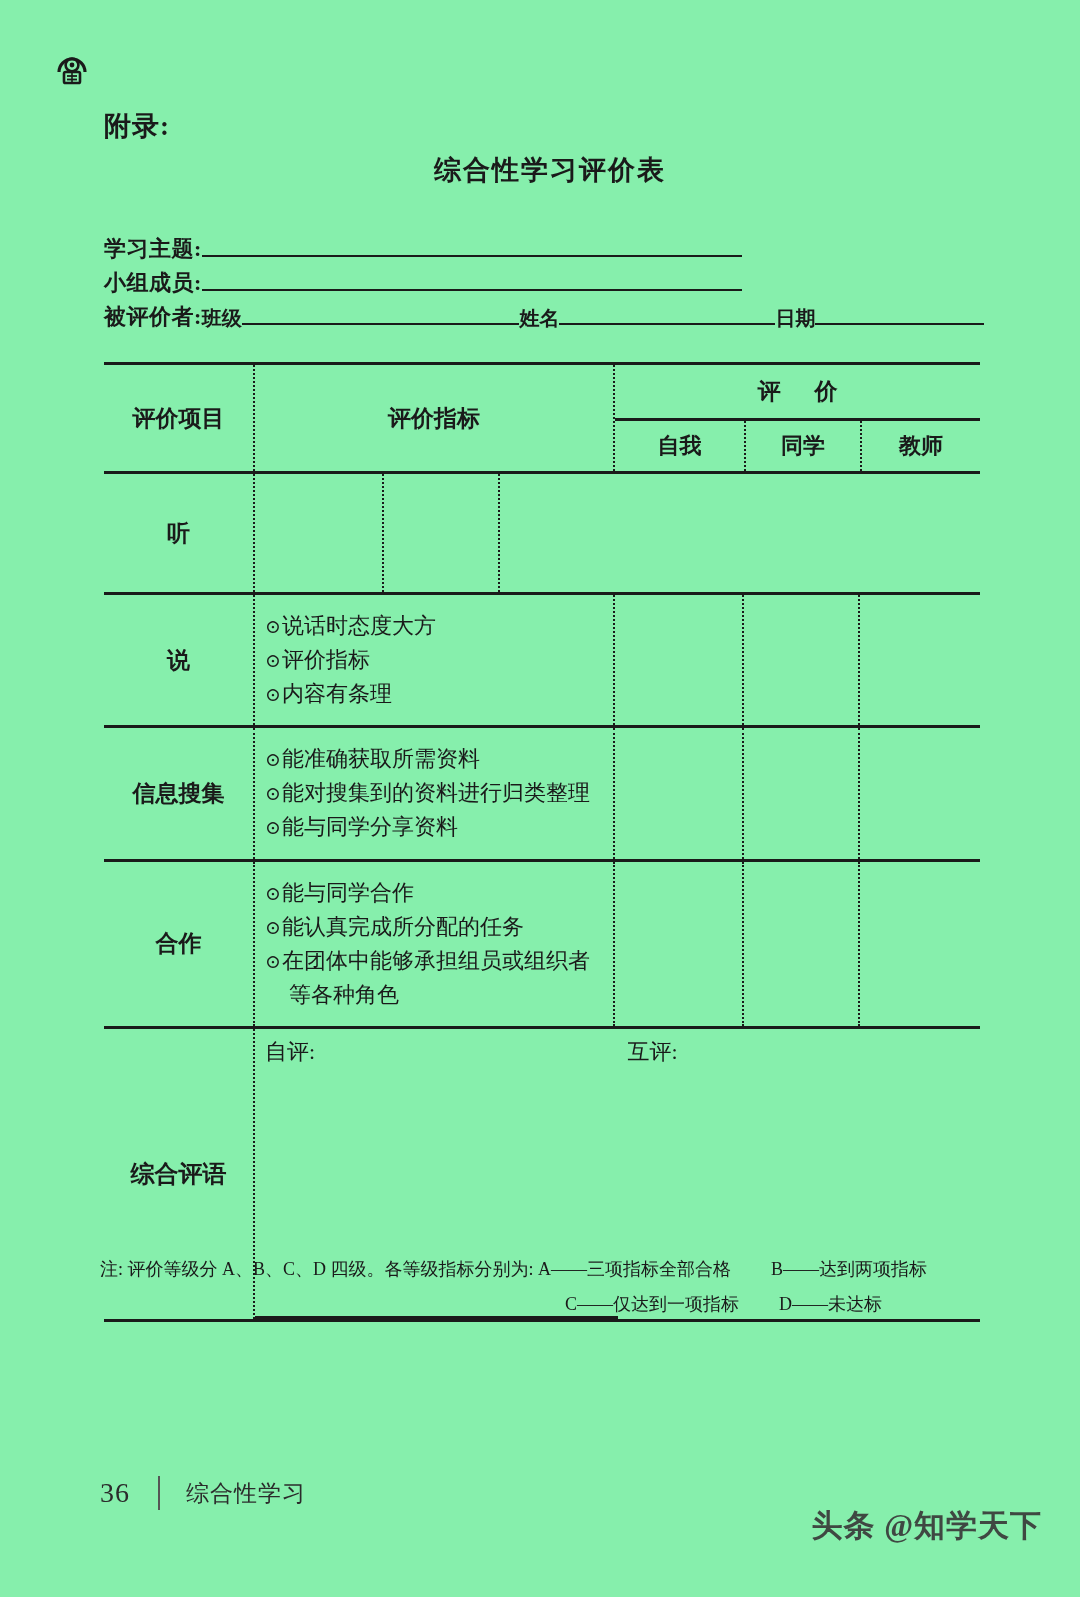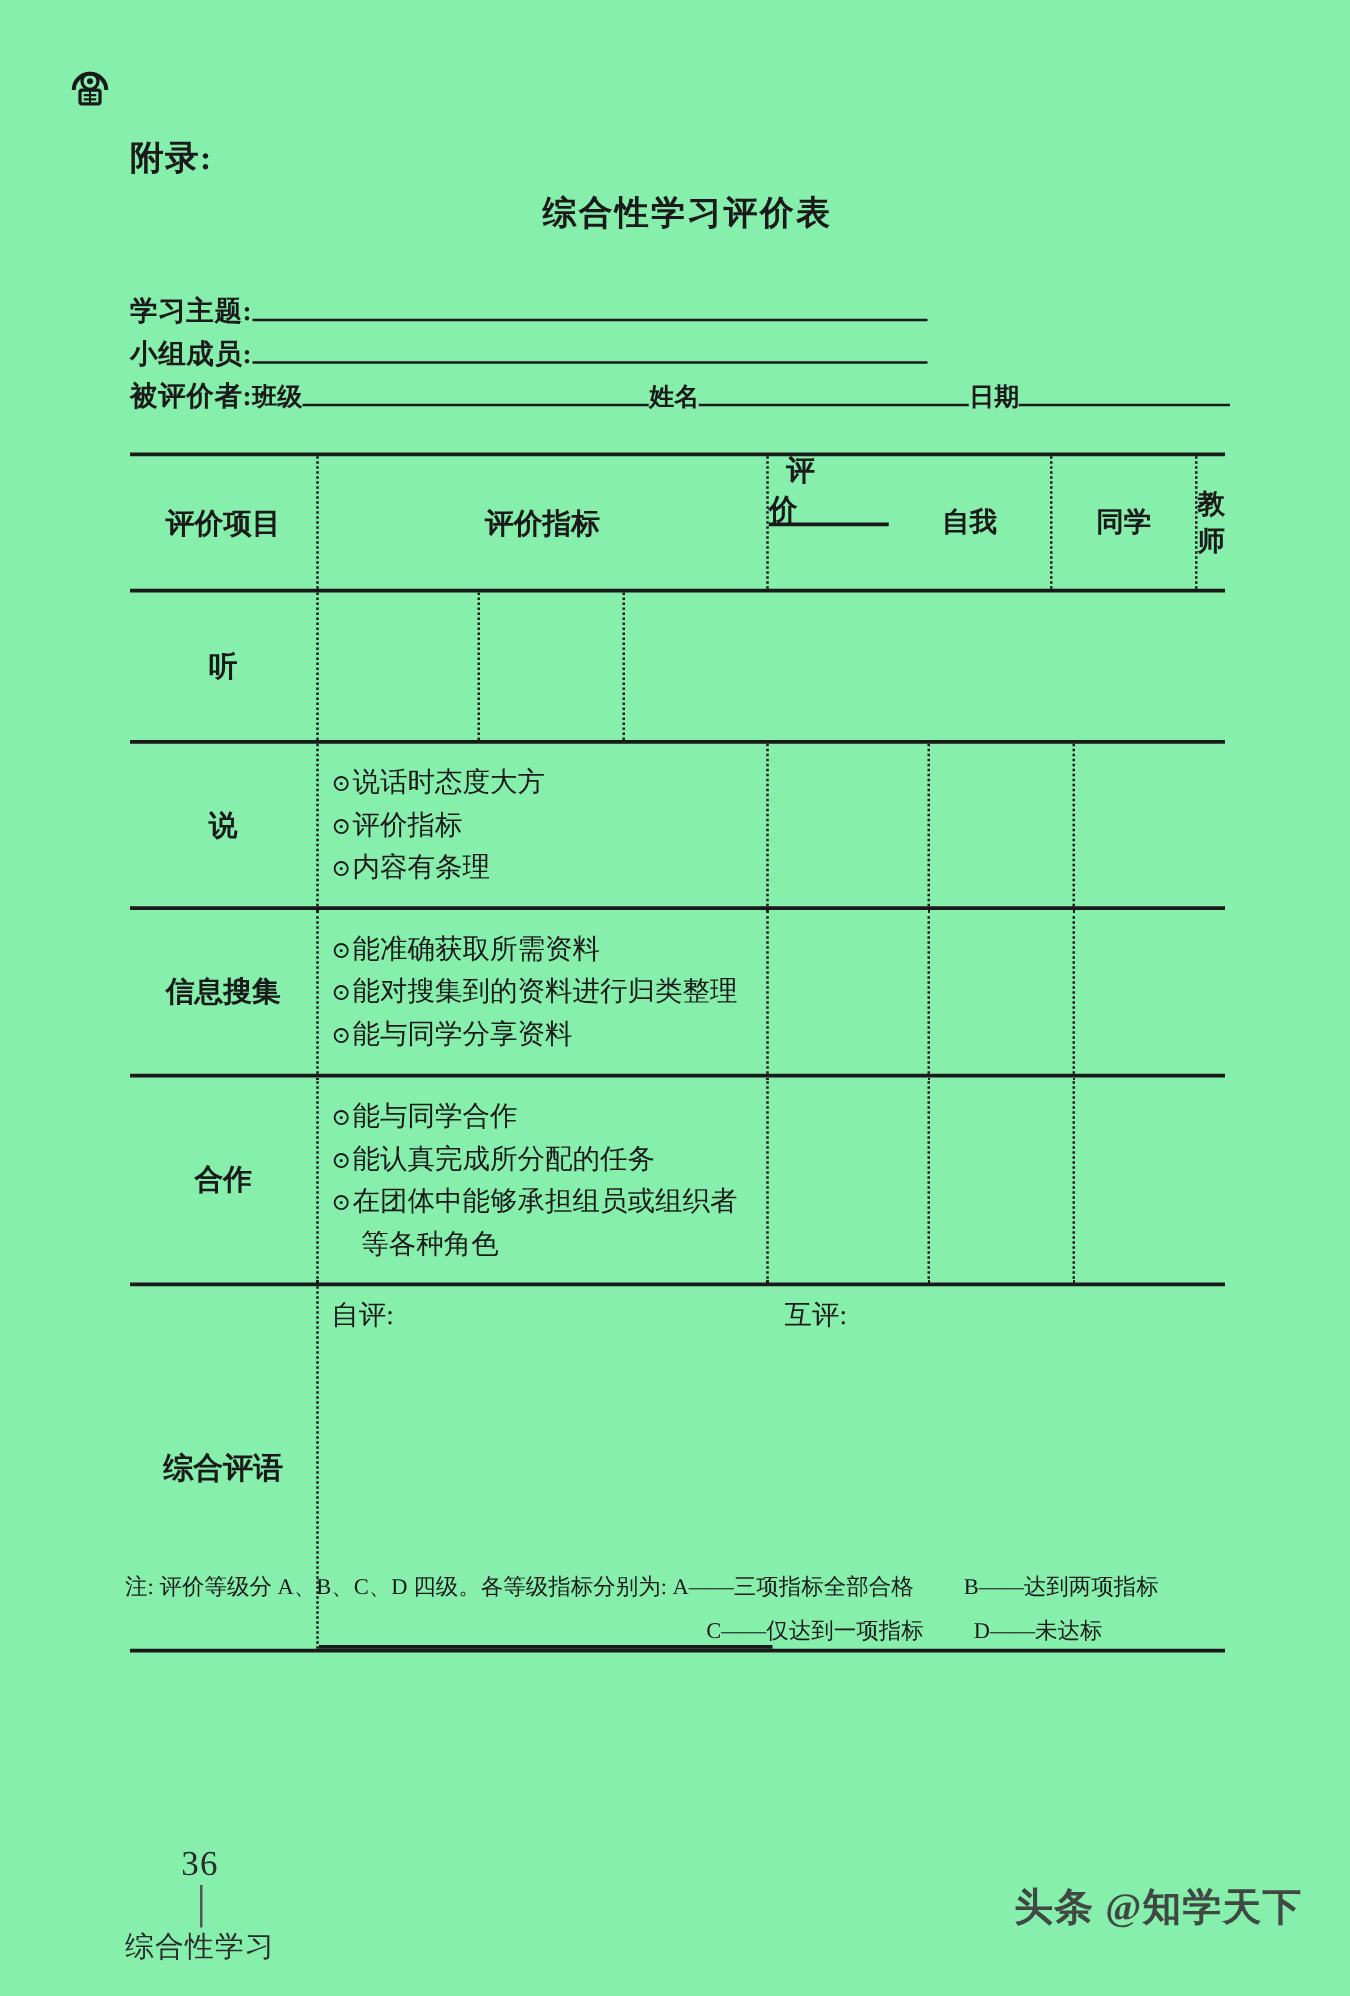--- a/index.html
+++ b/index.html
@@ -115,21 +115,21 @@
   .head-cell {
     display: flex;
     align-items: center;
     justify-content: center;
     font-size: 23px;
     font-weight: 700;
     box-sizing: border-box;
   }
   .eval-group {
     display: flex;
-    flex-direction: row;
+    flex-direction: column;
     box-sizing: border-box;
   }
   .eval-title {
     height: 53px;
     display: flex;
     align-items: center;
     justify-content: center;
     font-size: 23px;
     font-weight: 700;
     letter-spacing: 14px;
@@ -226,21 +226,20 @@
   .gap-md { display: inline-block; width: 40px; }
 
   
   .footer {
     position: absolute;
     left: 100px;
     top: 1476px;
     display: flex;
     align-items: center;
     color: #2b2b2b;
-    flex-direction: column;
   }
   .footer .pnum {
     font-size: 28px;
     letter-spacing: 1px;
   }
   .footer .divider {
     width: 2px;
     height: 34px;
     background: #555;
     margin: 0 26px 0 28px;

